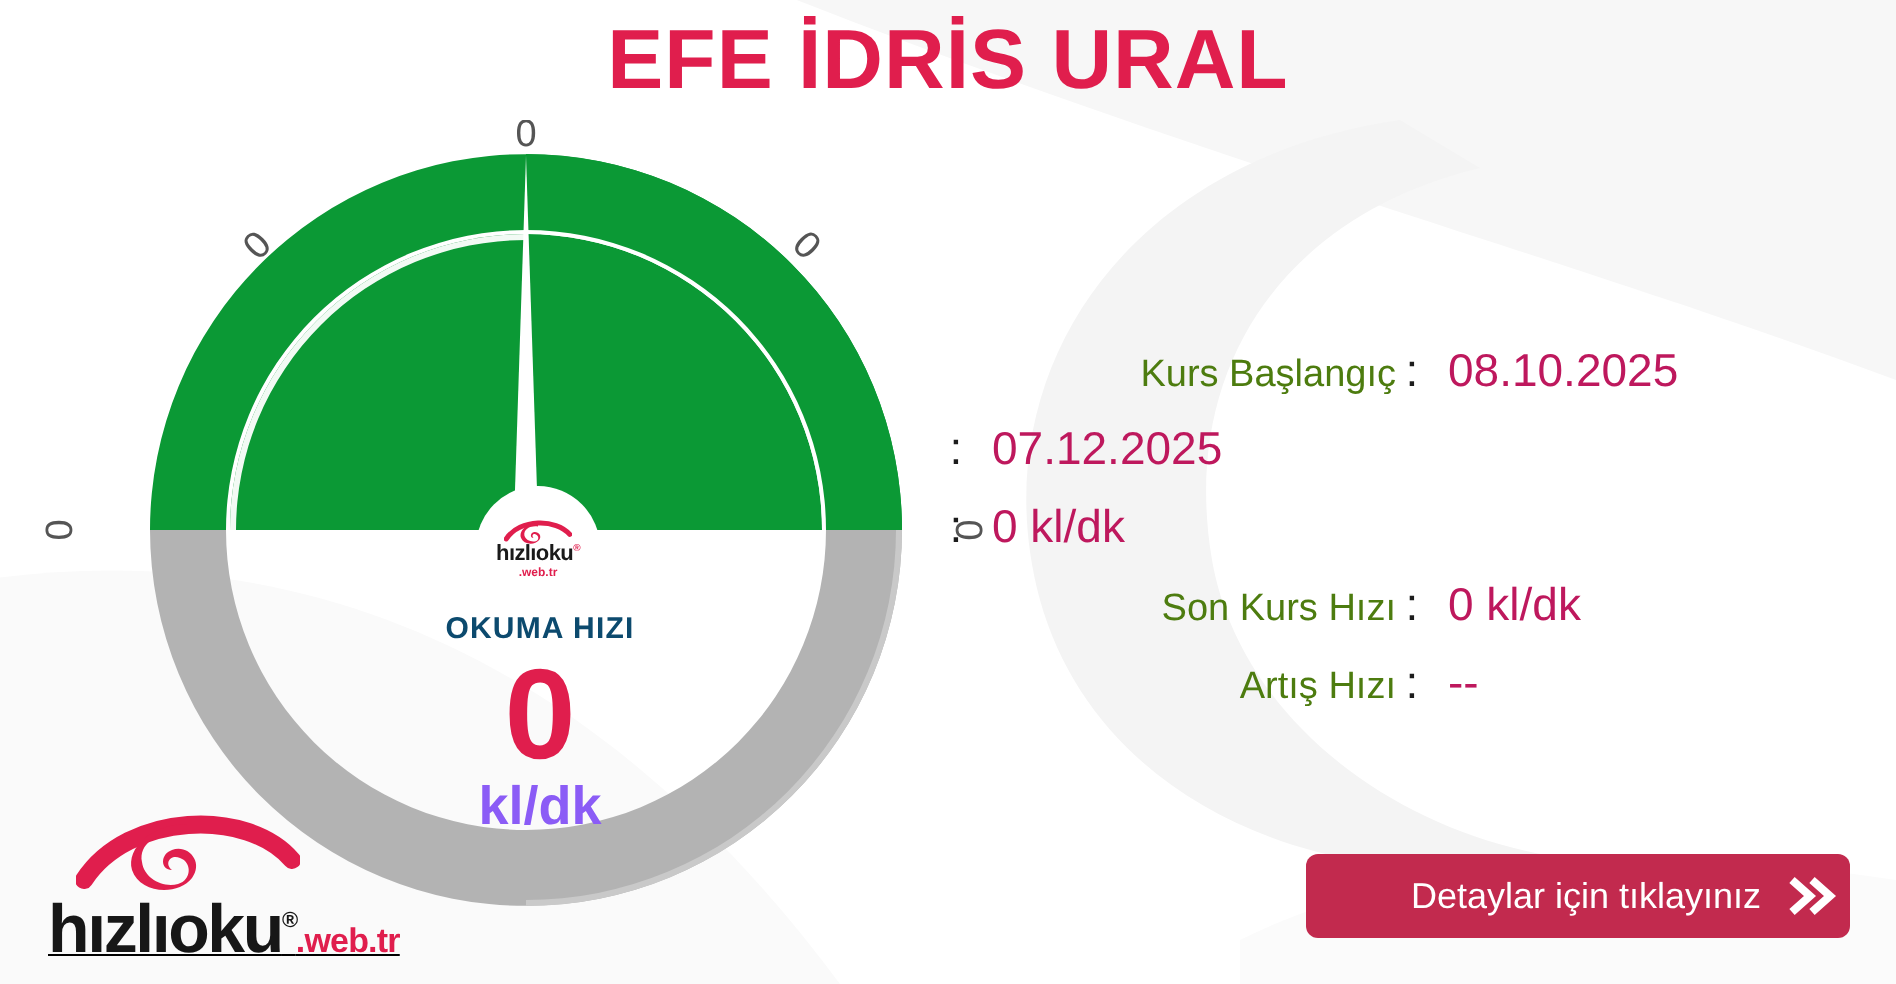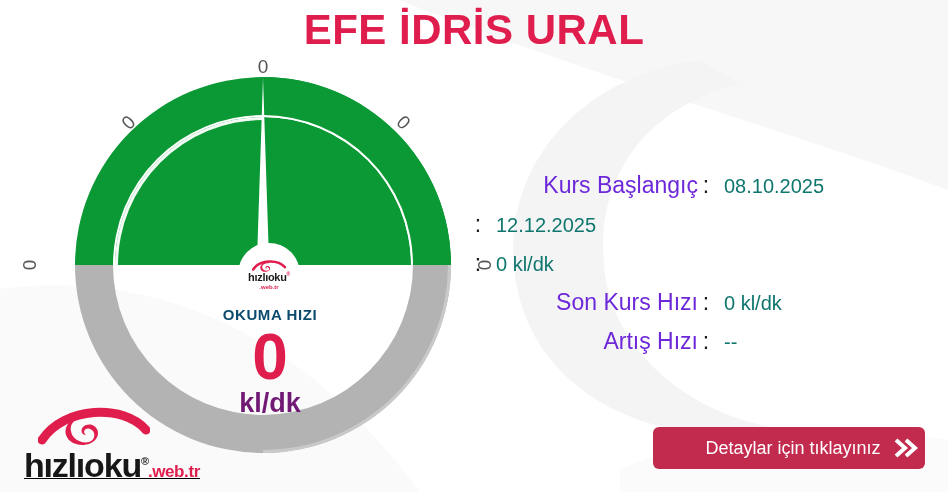--- a/index.html
+++ b/index.html
@@ -124,21 +124,21 @@
     font-size: 64px;
     font-weight: bold;
     color: #e01e4d;
     line-height: 0.95;
     margin-top: 4px;
   }
   #readout-unit {
     font-family: "Liberation Sans", sans-serif;
     font-size: 27px;
     font-weight: bold;
-    color: #701a75;
+    color: #8b5cf6;
     line-height: 1;
     margin-top: 2px;
   }
 
   
   #brand-logo {
     position: absolute;
     left: 24px;
     top: 402px;
     width: 160px;
@@ -185,36 +185,36 @@
   }
   .info-row {
     display: flex;
     align-items: baseline;
     height: 39px;
   }
   .info-label {
     width: 228px;
     text-align: right;
     font-family: "Liberation Sans", sans-serif;
-    font-size: 23px;
-    color: #6d28d9;
+    font-size: 19px;
+    color: #4d7c0f;
     white-space: nowrap;
   }
   .info-colon {
     width: 16px;
     text-align: center;
     font-family: "Liberation Sans", sans-serif;
     font-size: 23px;
     color: #1c1c1c;
   }
   .info-value {
     padding-left: 10px;
     font-family: "Liberation Sans", sans-serif;
-    font-size: 20px;
-    color: #0f766e;
+    font-size: 23px;
+    color: #be185d;
     white-space: nowrap;
   }
 
   
   #cta-button {
     position: absolute;
     left: 653px;
     top: 427px;
     width: 272px;
     height: 42px;
@@ -324,21 +324,21 @@
   <div id="info-table">
 
     <div class="info-row">
       <div class="info-label">Kurs Başlangıç</div>
       <div class="info-colon">:</div>
       <div class="info-value">08.10.2025</div>
     </div>
 
     <div class="info-row">
       <div class="info-colon">:</div>
-      <div class="info-value">12.12.2025</div>
+      <div class="info-value">07.12.2025</div>
     </div>
 
     <div class="info-row">
       <div class="info-colon">:</div>
       <div class="info-value">0 kl/dk</div>
     </div>
 
     <div class="info-row">
       <div class="info-label">Son Kurs Hızı</div>
       <div class="info-colon">:</div>

